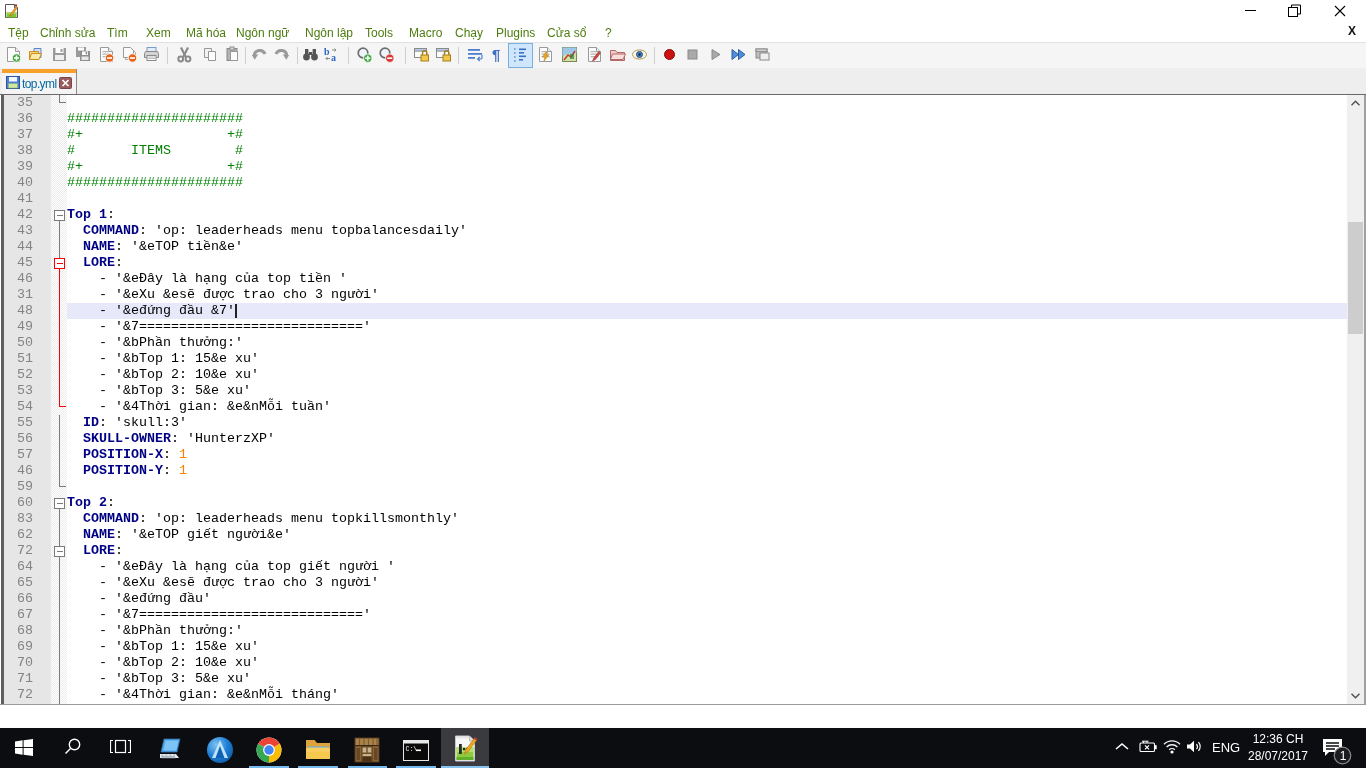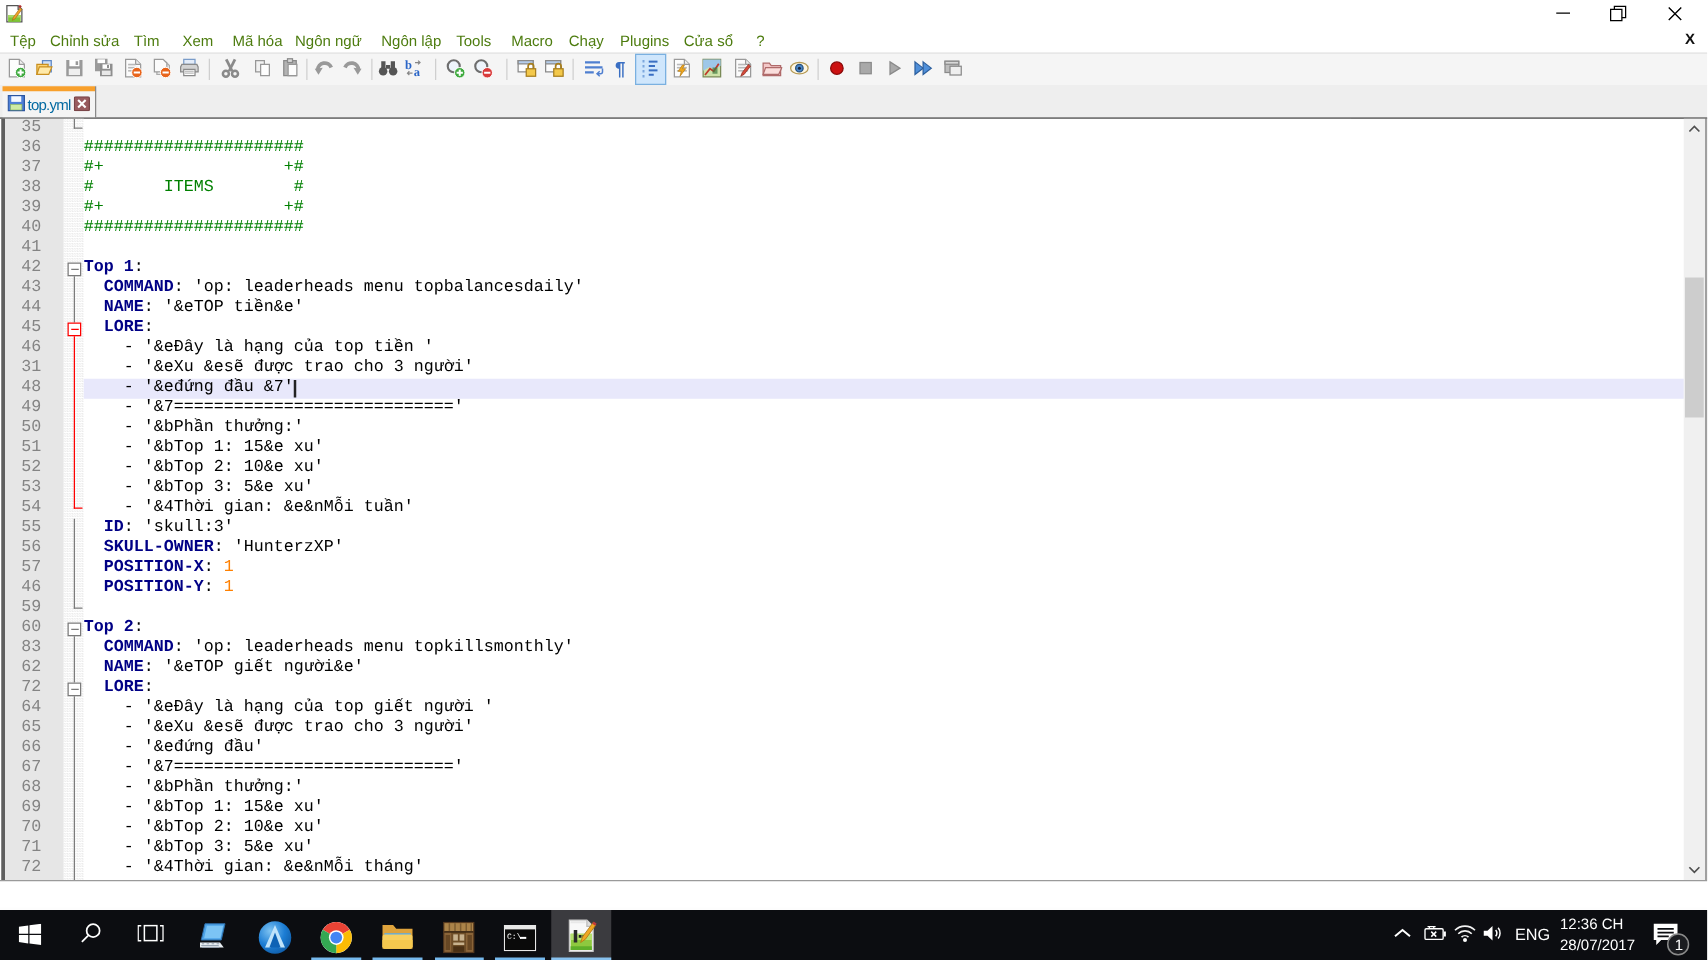--- a/index.html
+++ b/index.html
@@ -525,21 +525,21 @@
 <path d="M7.2 10.7 a4 4 0 0 1 5.6 0" opacity="0.95"></path>
 </g>
         <circle cx="10" cy="13" r="1.6" fill="#fff"></circle>
 </svg>
       <svg class="abs" style="left:1186px;top:739px" width="18" height="15" viewBox="0 0 18 15">
 <path d="M1 5.5 h3 l4 -3.8 v11.6 l-4 -3.8 h-3 z" fill="#fff"></path>
 <path d="M10.5 5 a4 4 0 0 1 0 5" stroke="#fff" fill="none" stroke-width="1.2"></path>
 <path d="M12.5 3.2 a6.8 6.8 0 0 1 0 8.6" stroke="#fff" fill="none" stroke-width="1.2"></path>
 </svg>
       <div class="trtext" style="left:1212px;top:740px;font-size:13px">ENG</div>
-      <div class="trtext" style="left:1248px;top:732px;width:60px;text-align:left;font-size:12px">12:36 CH</div>
+      <div class="trtext" style="left:1248px;top:732px;width:60px;text-align:center;font-size:12px">12:36 CH</div>
       <div class="trtext" style="left:1245px;top:749px;width:66px;text-align:center;font-size:12px">28/07/2017</div>
       <svg class="abs" style="left:1322px;top:738px" width="30" height="27" viewBox="0 0 30 27">
 <path d="M1 1 h19 v13 h-13 l-4 4 v-4 h-2 z" fill="#fff"></path>
 <g stroke="#0c0d11" stroke-width="1.4">
           <path d="M4 5 h13 M4 8 h13 M4 11 h9"></path>
         </g>
 <circle cx="20.5" cy="17.5" r="8.3" fill="#1b1c20" stroke="#8a8a8a" stroke-width="1.2"></circle>
 <text x="17.8" y="22" font-size="12" fill="#fff" font-family="Liberation Sans">1</text>
 </svg>
     </div>

